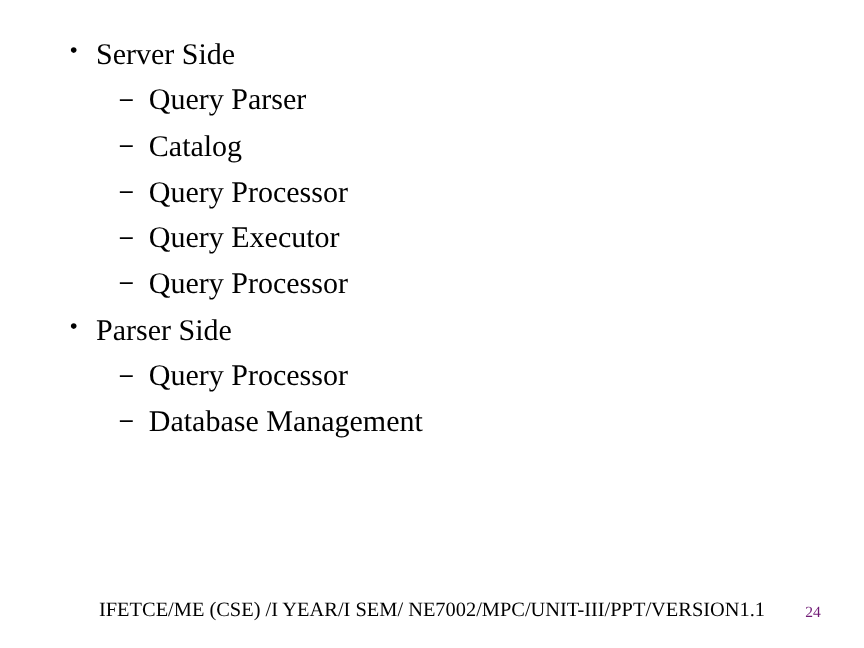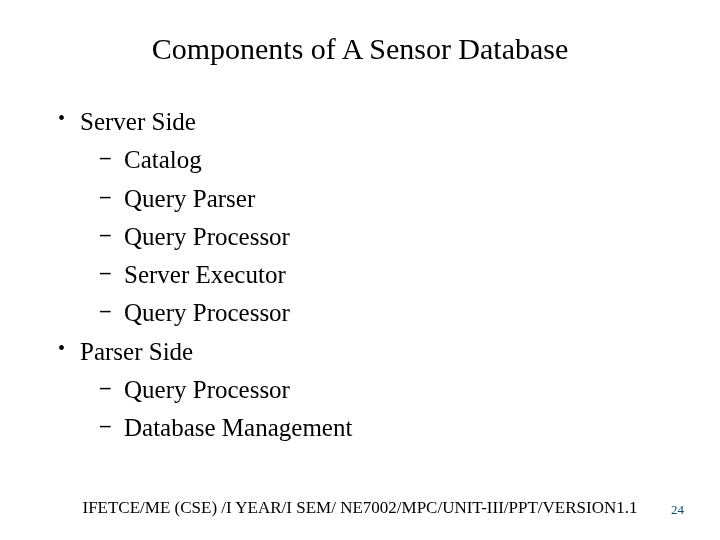--- a/index.html
+++ b/index.html
@@ -73,38 +73,37 @@
     .footer-text {
       font-size: 17px;
       text-align: center;
       color: #000;
     }
     .page-number {
       position: absolute;
       right: 36px;
       bottom: 0;
       font-size: 13px;
-      color: #0c4a6e;
+      color: #701a75;
     }
   </style>
 </head>
 <body>
 
 <div class="slide">
-  <h1 class="title">Components of A Sensor Database</h1>
 
   <div class="content">
     <ul class="level1">
       <li>
         <span>Server Side</span>
         <ul class="level2">
+          <li><span>Query Parser</span></li>
           <li><span>Catalog</span></li>
-          <li><span>Query Parser</span></li>
           <li><span>Query Processor</span></li>
-          <li><span>Server Executor</span></li>
+          <li><span>Query Executor</span></li>
           <li><span>Query Processor</span></li>
         </ul>
       </li>
       <li>
         <span>Parser Side</span>
         <ul class="level2">
           <li><span>Query Processor</span></li>
           <li><span>Database Management</span></li>
         </ul>
       </li>

